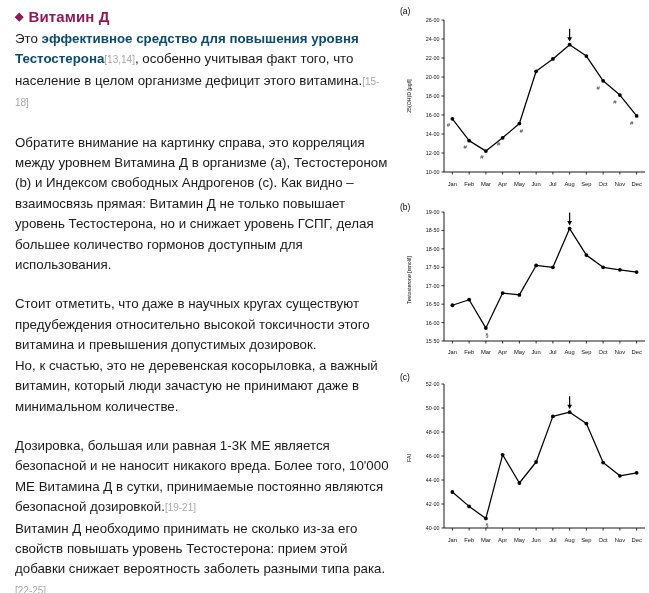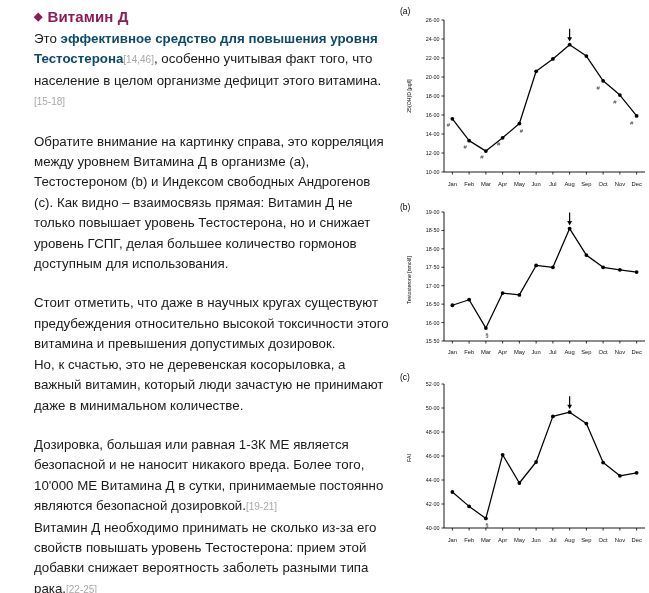--- a/index.html
+++ b/index.html
@@ -8,21 +8,21 @@
     background:#ffffff;
     font-family:"Liberation Sans", sans-serif;
     overflow:hidden;
     position:relative;
   }
   #page{position:relative;width:649px;height:593px;}
 
   
   #text-col{
     position:absolute;left:0;top:0;width:398px;height:593px;
-    padding:6px 8px 0 34px;
+    padding:6px 8px 0 15px;
     box-sizing:border-box;
   }
   .heading{
     color:#8d1b55;
     font-size:15px;
     font-weight:bold;
     margin:2px 0 2px 0;
     letter-spacing:.1px;
     line-height:18px;
   }
@@ -79,21 +79,21 @@
 <body>
 
 <div id="page">
 
   <div id="text-col">
 
     <div class="heading">
       <span class="bullet">◆</span><span>Витамин Д</span>
     </div>
 
-    <p class="para" id="p1"><span>Это </span><span class="hl">эффективное средство для повышения уровня Тестостерона</span><span class="cite">[14,46]</span><span>, особенно учитывая факт того, что население в целом организме дефицит этого витамина.</span><span class="cite">[15-18]</span></p>
+    <p class="para" id="p1"><span>Это </span><span class="hl">эффективное средство для повышения уровня Тестостерона</span><span class="cite">[13,14]</span><span>, особенно учитывая факт того, что население в целом организме дефицит этого витамина.</span><span class="cite">[15-18]</span></p>
     <p class="para gap" id="p2"><span>Обратите внимание на картинку справа, это корреляция между уровнем Витамина Д в организме (a), Тестостероном (b) и Индексом свободных Андрогенов (c). Как видно – взаимосвязь прямая: Витамин Д не только повышает уровень Тестостерона, но и снижает уровень ГСПГ, делая большее количество гормонов доступным для использования.</span></p>
     <p class="para gap" id="p3"><span>Стоит отметить, что даже в научных кругах существуют предубеждения относительно высокой токсичности этого витамина и превышения допустимых дозировок.</span><br><span>Но, к счастью, это не деревенская косорыловка, а важный витамин, который люди зачастую не принимают даже в минимальном количестве.</span></p>
     <p class="para gap" id="p4"><span>Дозировка, большая или равная 1-3К МЕ является безопасной и не наносит никакого вреда. Более того, 10'000 МЕ Витамина Д в сутки, принимаемые постоянно являются безопасной дозировкой.</span><span class="cite">[19-21]</span><br><span>Витамин Д необходимо принимать не сколько из-за его свойств повышать уровень Тестостерона: прием этой добавки снижает вероятность заболеть разными типа рака.</span><span class="cite">[22-25]</span></p>
 
   </div>
 
   <div id="charts">
 
     <div class="chart-block" id="block-0" style="top:6px;height:196px;">
       <span class="panel-tag">(a)</span>

